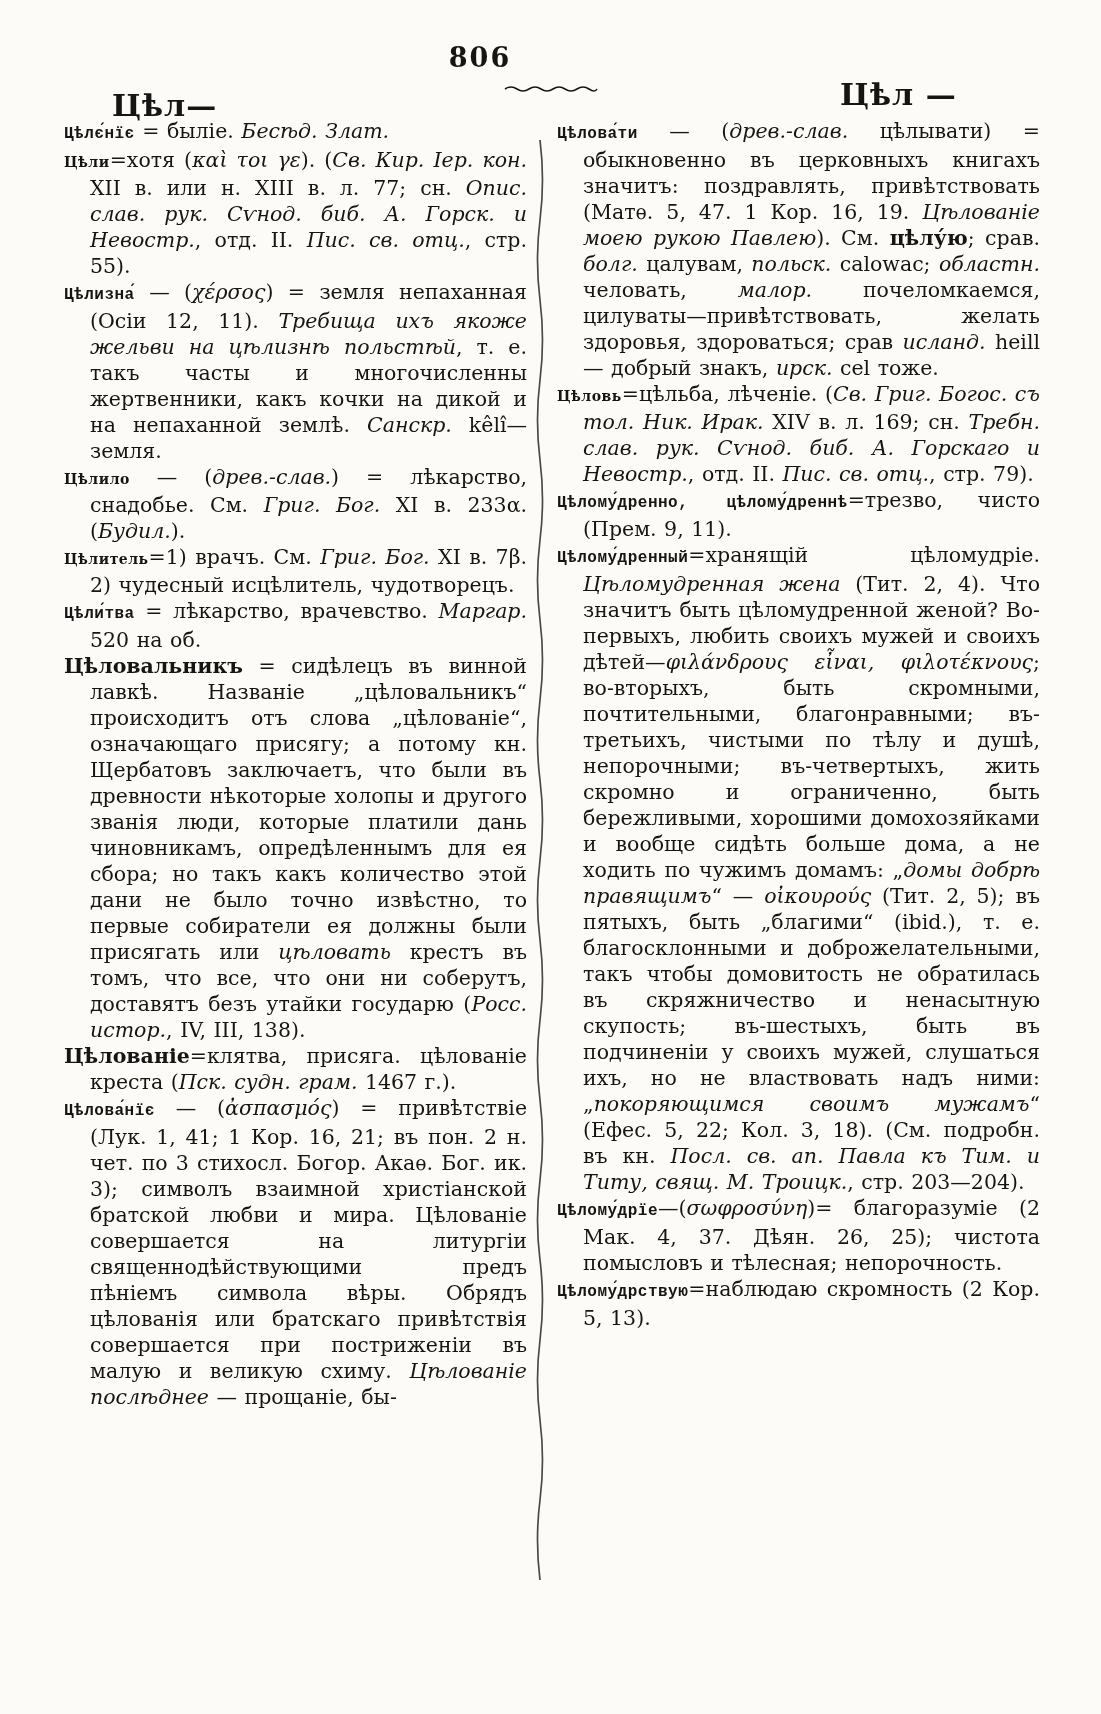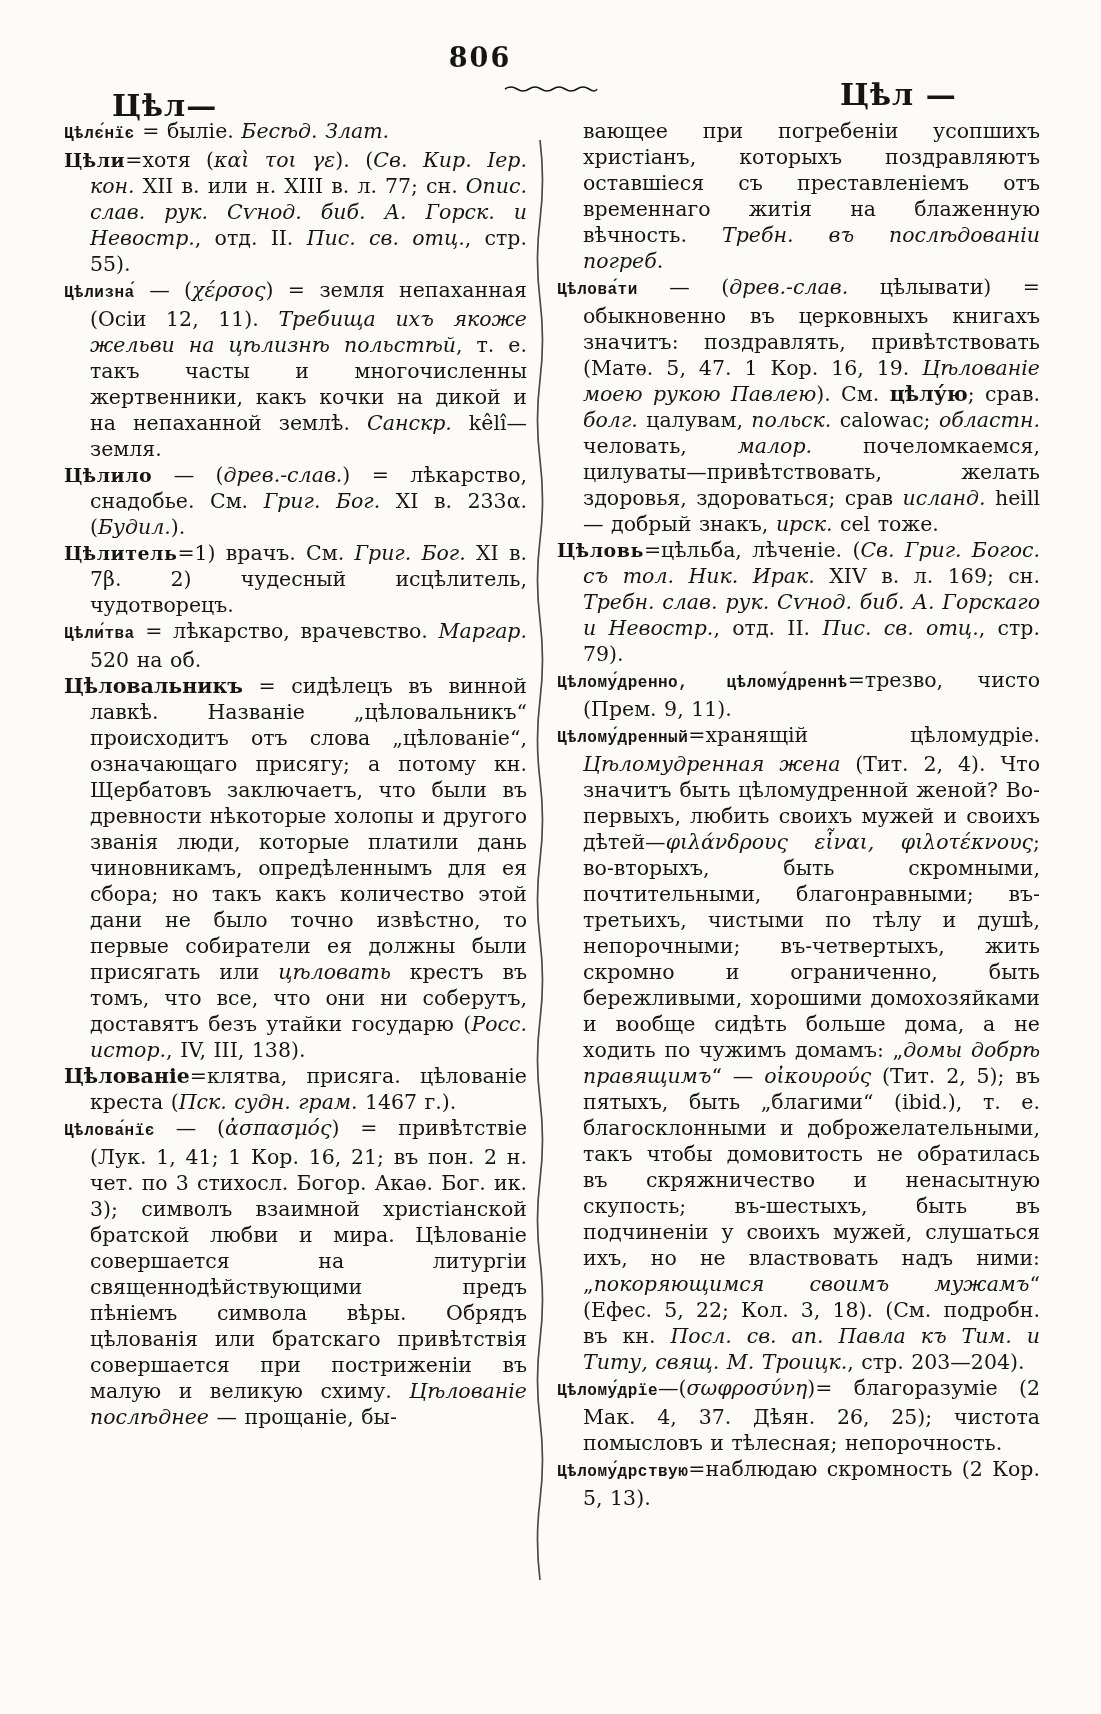--- a/index.html
+++ b/index.html
@@ -21,21 +21,21 @@
   .col{
     position:absolute;top:118px;font-size:20.5px;line-height:26px;
     text-align:justify;word-spacing:1px;
   }
   .col.left{left:64px;width:463px;}
   .col.right{left:557px;width:483px;}
   .entry{margin:0;padding-left:26px;text-indent:-26px;}
   .entry.cont{text-indent:0;}
   .hw{font-weight:bold;}
   .hw.cs{font-size:16px;letter-spacing:0.5px;font-family:Liberation Mono, monospace;}
-  .hw.cs-small{font-size:19px;letter-spacing:0.5px;}
+  .hw.cs-small{font-size:14px;letter-spacing:0.5px;}
   .hw.bold{font-size:20.5px;}
   .it{font-style:italic;}
   .cs-inline{font-weight:bold;}
   .divider{position:absolute;left:533px;top:140px;}
 </style>
 </head>
 <body>
 
 <div class="page">
 
@@ -56,21 +56,20 @@
       <p class="entry"><span class="hw cs-small">Цѣли</span><span>=хотя (</span><span class="it">καὶ τοι γε</span><span>). (</span><span class="it">Св. Кир. Іер. кон.</span><span> XII в. или н. XIII в. л. 77; сн. </span><span class="it">Опис. слав. рук. Сѵнод. биб. А. Горск. и Невостр.</span><span>, отд. II. </span><span class="it">Пис. св. отц.</span><span>, стр. 55).</span></p>
       <p class="entry"><span class="hw cs">Цѣлизна́</span><span> — (</span><span class="it">χέρσος</span><span>) = земля непаханная (Осіи 12, 11). </span><span class="it">Требища ихъ якоже жельви на цѣлизнѣ польстѣй</span><span>, т. е. такъ часты и многочисленны жертвенники, какъ кочки на дикой и на непаханной землѣ. </span><span class="it">Санскр.</span><span> kêlî—земля.</span></p>
       <p class="entry"><span class="hw cs-small">Цѣлило</span><span> — (</span><span class="it">древ.-слав.</span><span>) = лѣкарство, снадобье. См. </span><span class="it">Григ. Бог.</span><span> XI в. 233α. (</span><span class="it">Будил.</span><span>).</span></p>
       <p class="entry"><span class="hw cs-small">Цѣлитель</span><span>=1) врачъ. См. </span><span class="it">Григ. Бог.</span><span> XI в. 7β. 2) чудесный исцѣлитель, чудотворецъ.</span></p>
       <p class="entry"><span class="hw cs">Цѣли́тва</span><span> = лѣкарство, врачевство. </span><span class="it">Маргар.</span><span> 520 на об.</span></p>
       <p class="entry"><span class="hw bold">Цѣловальникъ</span><span> = сидѣлецъ въ винной лавкѣ. Названіе „цѣловальникъ“ происходитъ отъ слова „цѣлованіе“, означающаго присягу; а потому кн. Щербатовъ заключаетъ, что были въ древности нѣкоторые холопы и другого званія люди, которые платили дань чиновникамъ, опредѣленнымъ для ея сбора; но такъ какъ количество этой дани не было точно извѣстно, то первые собиратели ея должны были присягать или </span><span class="it">цѣловать</span><span> крестъ въ томъ, что все, что они ни соберутъ, доставятъ безъ утайки государю (</span><span class="it">Росс. истор.</span><span>, IV, III, 138).</span></p>
       <p class="entry"><span class="hw bold">Цѣлованіе</span><span>=клятва, присяга. цѣлованіе креста (</span><span class="it">Пск. судн. грам.</span><span> 1467 г.).</span></p>
       <p class="entry"><span class="hw cs">Цѣлова́нїє</span><span> — (</span><span class="it">ἀσπασμός</span><span>) = привѣтствіе (Лук. 1, 41; 1 Кор. 16, 21; въ пон. 2 н. чет. по 3 стихосл. Богор. Акаѳ. Бог. ик. 3); символъ взаимной христіанской братской любви и мира. Цѣлованіе совершается на литургіи священнодѣйствующими предъ пѣніемъ символа вѣры. Обрядъ цѣлованія или братскаго привѣтствія совершается при постриженіи въ малую и великую схиму. </span><span class="it">Цѣлованіе послѣднее</span><span> — прощаніе, бы-</span></p>
     </div>
   <div class="col right">
-      <p class="entry cont"><span>вающее при погребеніи усопшихъ христіанъ, которыхъ поздравляютъ оставшіеся съ преставленіемъ отъ временнаго житія на блаженную вѣчность. </span><span class="it">Требн. въ послѣдованіи погреб.</span></p>
       <p class="entry"><span class="hw cs">Цѣлова́ти</span><span> — (</span><span class="it">древ.-слав.</span><span> цѣлывати) = обыкновенно въ церковныхъ книгахъ значитъ: поздравлять, привѣтствовать (Матѳ. 5, 47. 1 Кор. 16, 19. </span><span class="it">Цѣлованіе моею рукою Павлею</span><span>). См. </span><span class="cs-inline">цѣлу́ю</span><span>; срав. </span><span class="it">болг.</span><span> цалувам, </span><span class="it">польск.</span><span> calowac; </span><span class="it">областн.</span><span> человать, </span><span class="it">малор.</span><span> почеломкаемся, цилуваты—привѣтствовать, желать здоровья, здороваться; срав </span><span class="it">исланд.</span><span> heill — добрый знакъ, </span><span class="it">ирск.</span><span> cel тоже.</span></p>
       <p class="entry"><span class="hw cs-small">Цѣловь</span><span>=цѣльба, лѣченіе. (</span><span class="it">Св. Григ. Богос. съ тол. Ник. Ирак.</span><span> XIV в. л. 169; сн. </span><span class="it">Требн. слав. рук. Сѵнод. биб. А. Горскаго и Невостр.</span><span>, отд. II. </span><span class="it">Пис. св. отц.</span><span>, стр. 79).</span></p>
       <p class="entry"><span class="hw cs">Цѣлому́дренно, цѣлому́дреннѣ</span><span>=трезво, чисто (Прем. 9, 11).</span></p>
       <p class="entry"><span class="hw cs">Цѣлому́дренный</span><span>=хранящій цѣломудріе. </span><span class="it">Цѣломудренная жена</span><span> (Тит. 2, 4). Что значитъ быть цѣломудренной женой? Во-первыхъ, любить своихъ мужей и своихъ дѣтей—</span><span class="it">φιλάνδρους εἶναι, φιλοτέκνους</span><span>; во-вторыхъ, быть скромными, почтительными, благонравными; въ-третьихъ, чистыми по тѣлу и душѣ, непорочными; въ-четвертыхъ, жить скромно и ограниченно, быть бережливыми, хорошими домохозяйками и вообще сидѣть больше дома, а не ходить по чужимъ домамъ: „</span><span class="it">домы добрѣ правящимъ</span><span>“ — </span><span class="it">οἰκουρούς</span><span> (Тит. 2, 5); въ пятыхъ, быть „благими“ (ibid.), т. е. благосклонными и доброжелательными, такъ чтобы домовитость не обратилась въ скряжничество и ненасытную скупость; въ-шестыхъ, быть въ подчиненіи у своихъ мужей, слушаться ихъ, но не властвовать надъ ними: „</span><span class="it">покоряющимся своимъ мужамъ</span><span>“ (Ефес. 5, 22; Кол. 3, 18). (См. подробн. въ кн. </span><span class="it">Посл. св. ап. Павла къ Тим. и Титу, свящ. М. Троицк.</span><span>, стр. 203—204).</span></p>
       <p class="entry"><span class="hw cs">Цѣлому́дрїе</span><span>—(</span><span class="it">σωφροσύνη</span><span>)= благоразуміе (2 Мак. 4, 37. Дѣян. 26, 25); чистота помысловъ и тѣлесная; непорочность.</span></p>
       <p class="entry"><span class="hw cs">Цѣлому́дрствую</span><span>=наблюдаю скромность (2 Кор. 5, 13).</span></p>
     </div>
 
 </div>
 

